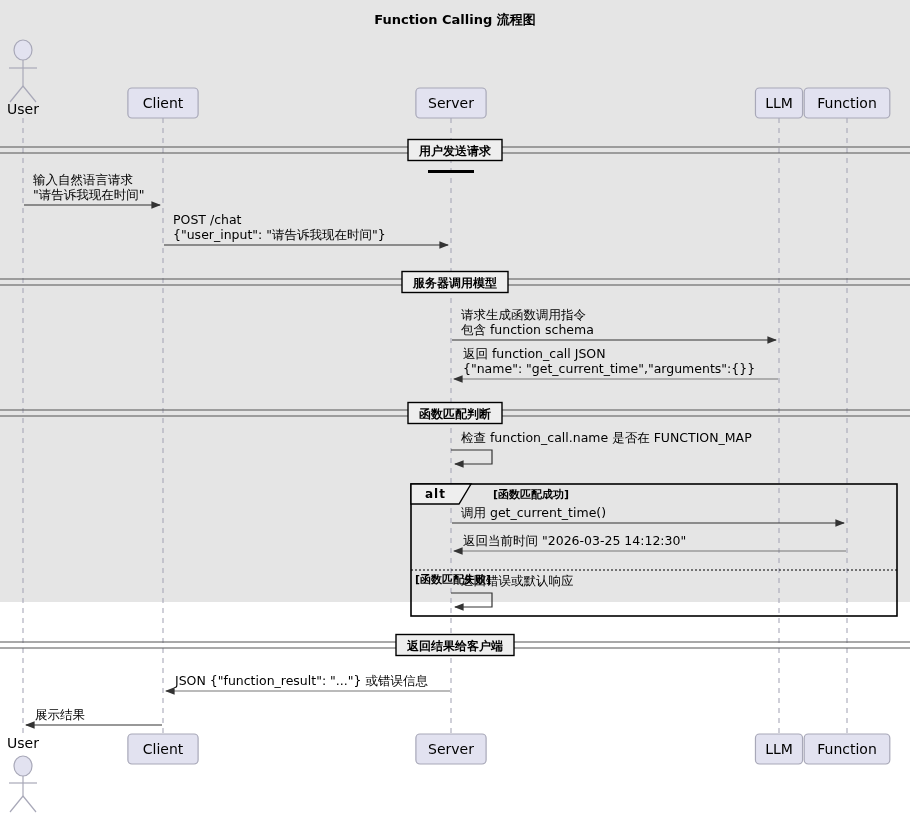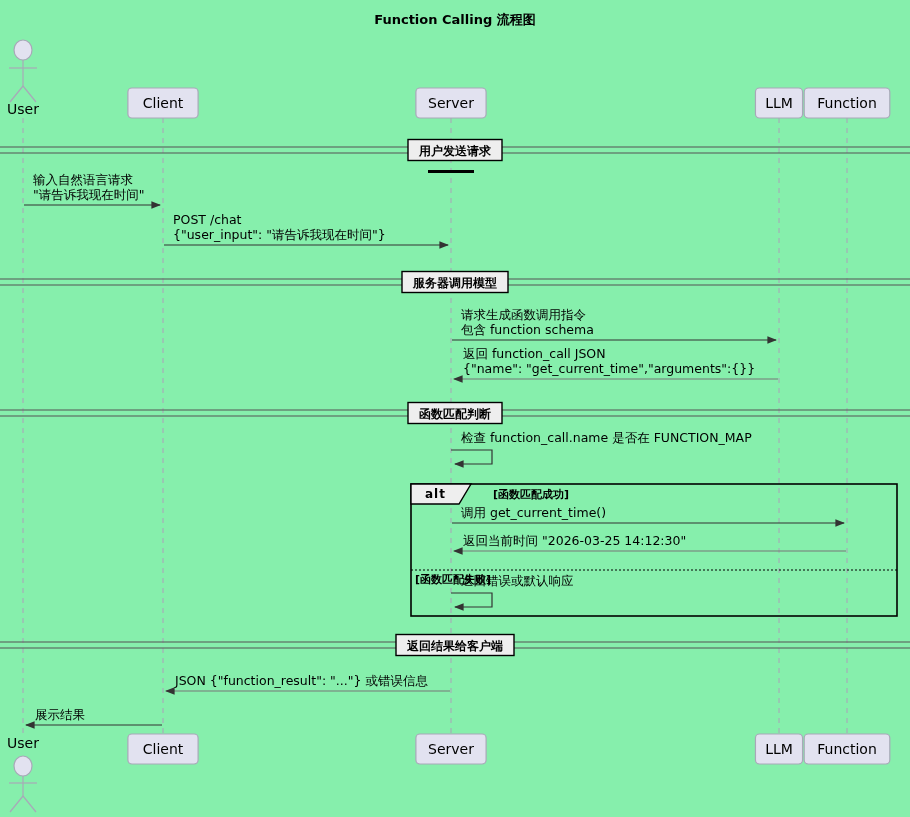--- a/index.html
+++ b/index.html
@@ -10,22 +10,22 @@
   }
   body {
     font-family: "DejaVu Sans", "Liberation Sans", sans-serif;
     width: 910px;
     height: 817px;
     overflow: hidden;
   }
   #diagram-root {
     position: relative;
     width: 910px;
-    height: 817px;
-    background: #86efac;
+    height: 602px;
+    background: #e5e5e5;
   }
   svg#seq-svg {
     position: absolute;
     left: 0;
     top: 0;
     width: 910px;
     height: 817px;
     display: block;
   }
   .diagram-title {

